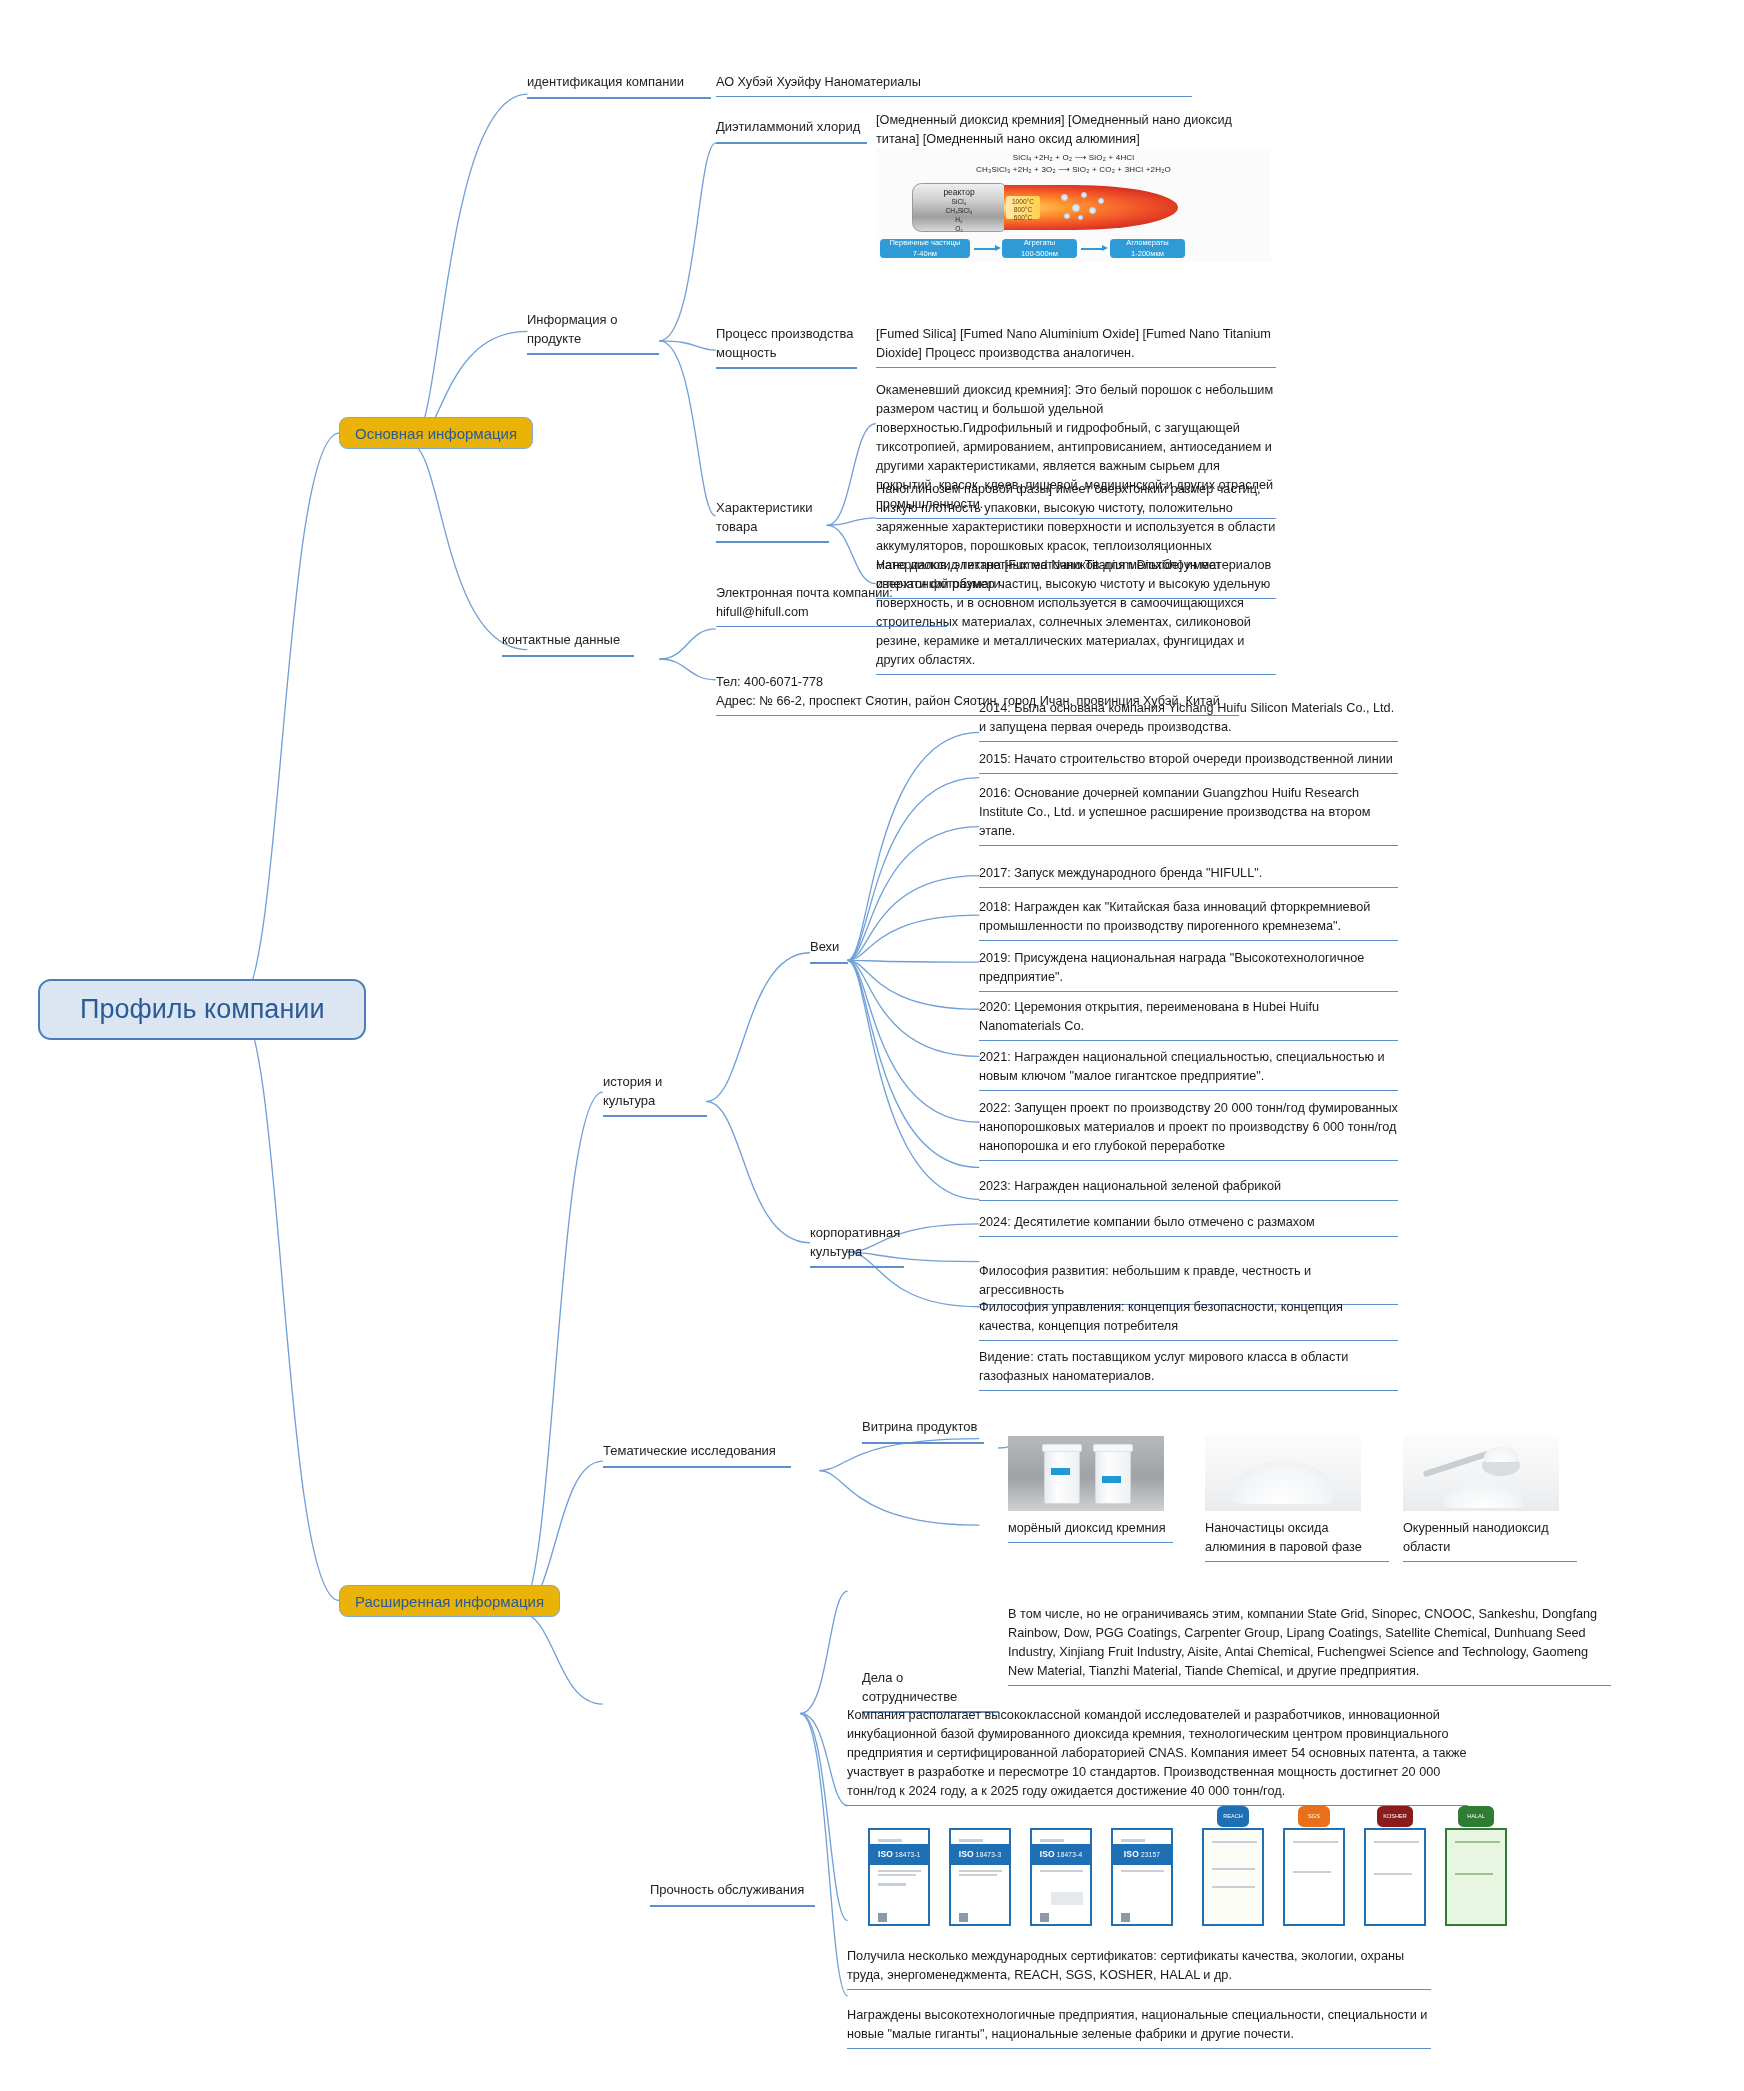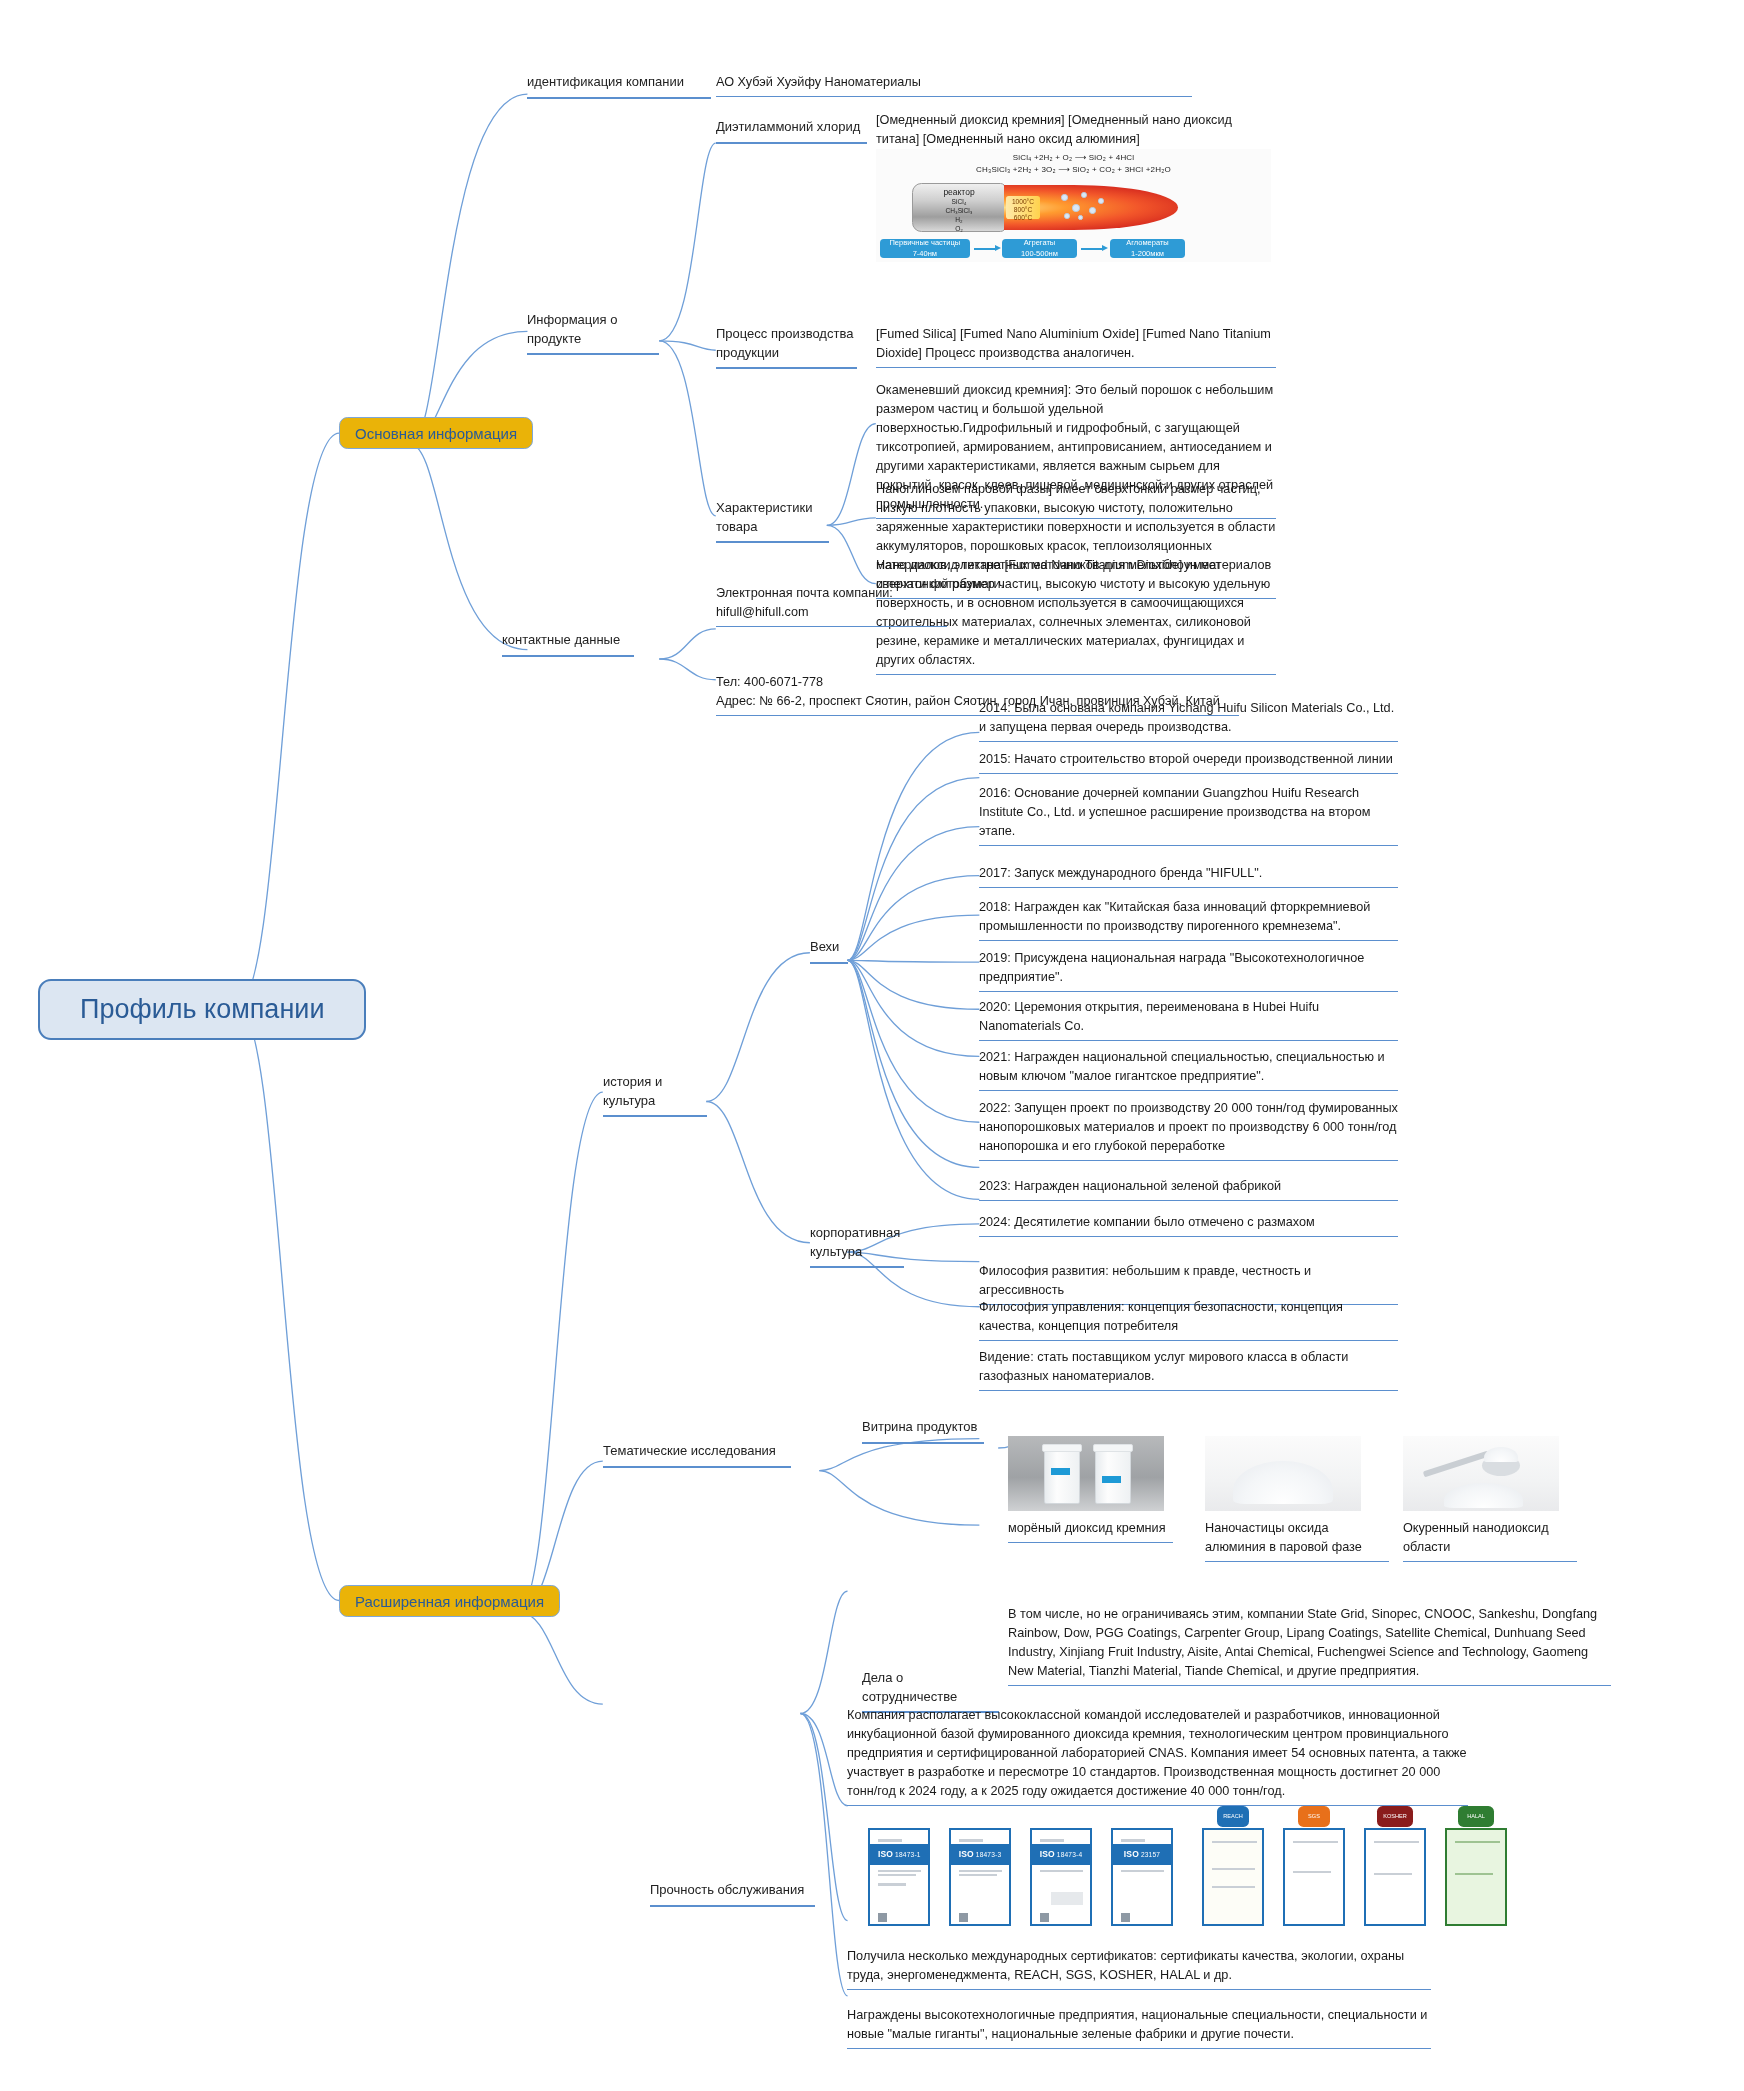--- a/index.html
+++ b/index.html
@@ -264,21 +264,21 @@
   </div>
   <div class="arrow-blue" style="left:205px; top:99px; width:21px;"></div>
   <div class="pill-blue" style="left:234px; top:90px; width:75px; height:19px;">
     <span>
       <span>Агломераты</span><br><span>1-200мкм</span>
     </span>
   </div>
 </div>
 
 <div class="node lvl2" style="left:716px; top:325px; width:141px;">
-  <span>Процесс производства продукции</span>
+  <span>Процесс производства мощность</span>
 </div>
 
 <div class="node leaf" style="left:876px; top:325px; width:400px;">
   <span>[Fumed Silica] [Fumed Nano Aluminium Oxide] [Fumed Nano Titanium Dioxide] Процесс производства аналогичен.</span>
 </div>
 
 <div class="node lvl2" style="left:716px; top:499px; width:113px;">
   <span>Характеристики товара</span>
 </div>
 

